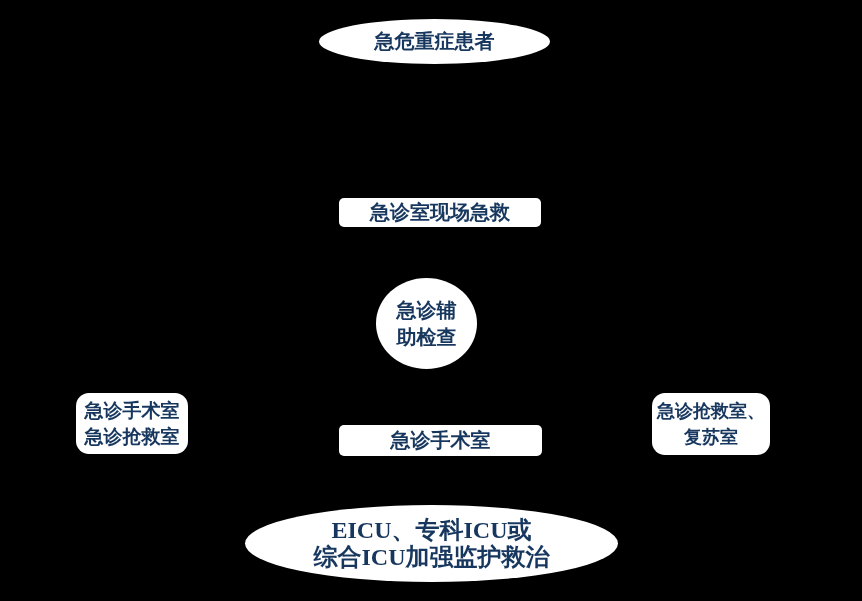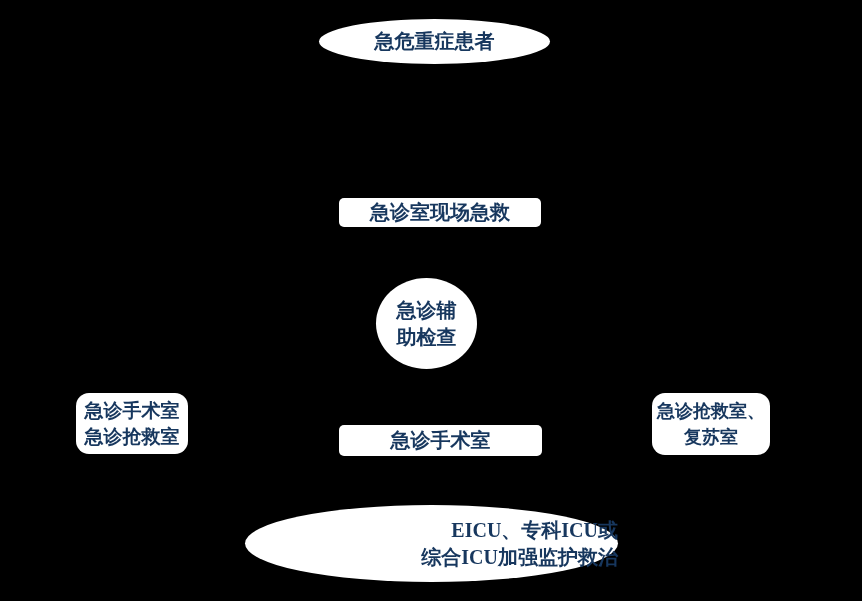--- a/index.html
+++ b/index.html
@@ -31,21 +31,21 @@
   .rect    { border-radius: 5px; }
   .rounded { border-radius: 13px; }
 
   .node-critical-patients { left: 319px; top: 19px;  width: 231px; height: 45px; font-size: 20px; }
   .node-green-channel     { left: 357px; top: 116px; width: 150px; height: 30px; font-size: 20px; }
   .node-er-first-aid      { left: 339px; top: 198px; width: 202px; height: 29px; font-size: 20px; }
   .node-aux-exam          { left: 376px; top: 278px; width: 101px; height: 91px; font-size: 20px; line-height: 27px; }
   .node-cath-endoscopy    { left: 76px;  top: 393px; width: 112px; height: 61px; font-size: 19px; line-height: 26px; }
   .node-er-operating-room { left: 339px; top: 425px; width: 203px; height: 31px; font-size: 20px; }
   .node-rescue-resus      { left: 652px; top: 393px; width: 118px; height: 62px; font-size: 18px; line-height: 26px; }
-  .node-icu               { left: 245px; top: 505px; width: 373px; height: 77px; font-size: 20px; line-height: 27px; align-items: flex-end; }
+  .node-icu               { left: 245px; top: 505px; width: 373px; height: 77px; font-size: 24px; line-height: 27px; }
 
   .line { display: block; white-space: nowrap; }
 </style>
 </head>
 <body>
 
 <div class="canvas">
 
   <div class="node ellipse node-critical-patients">
     <span class="line">急危重症患者</span>

